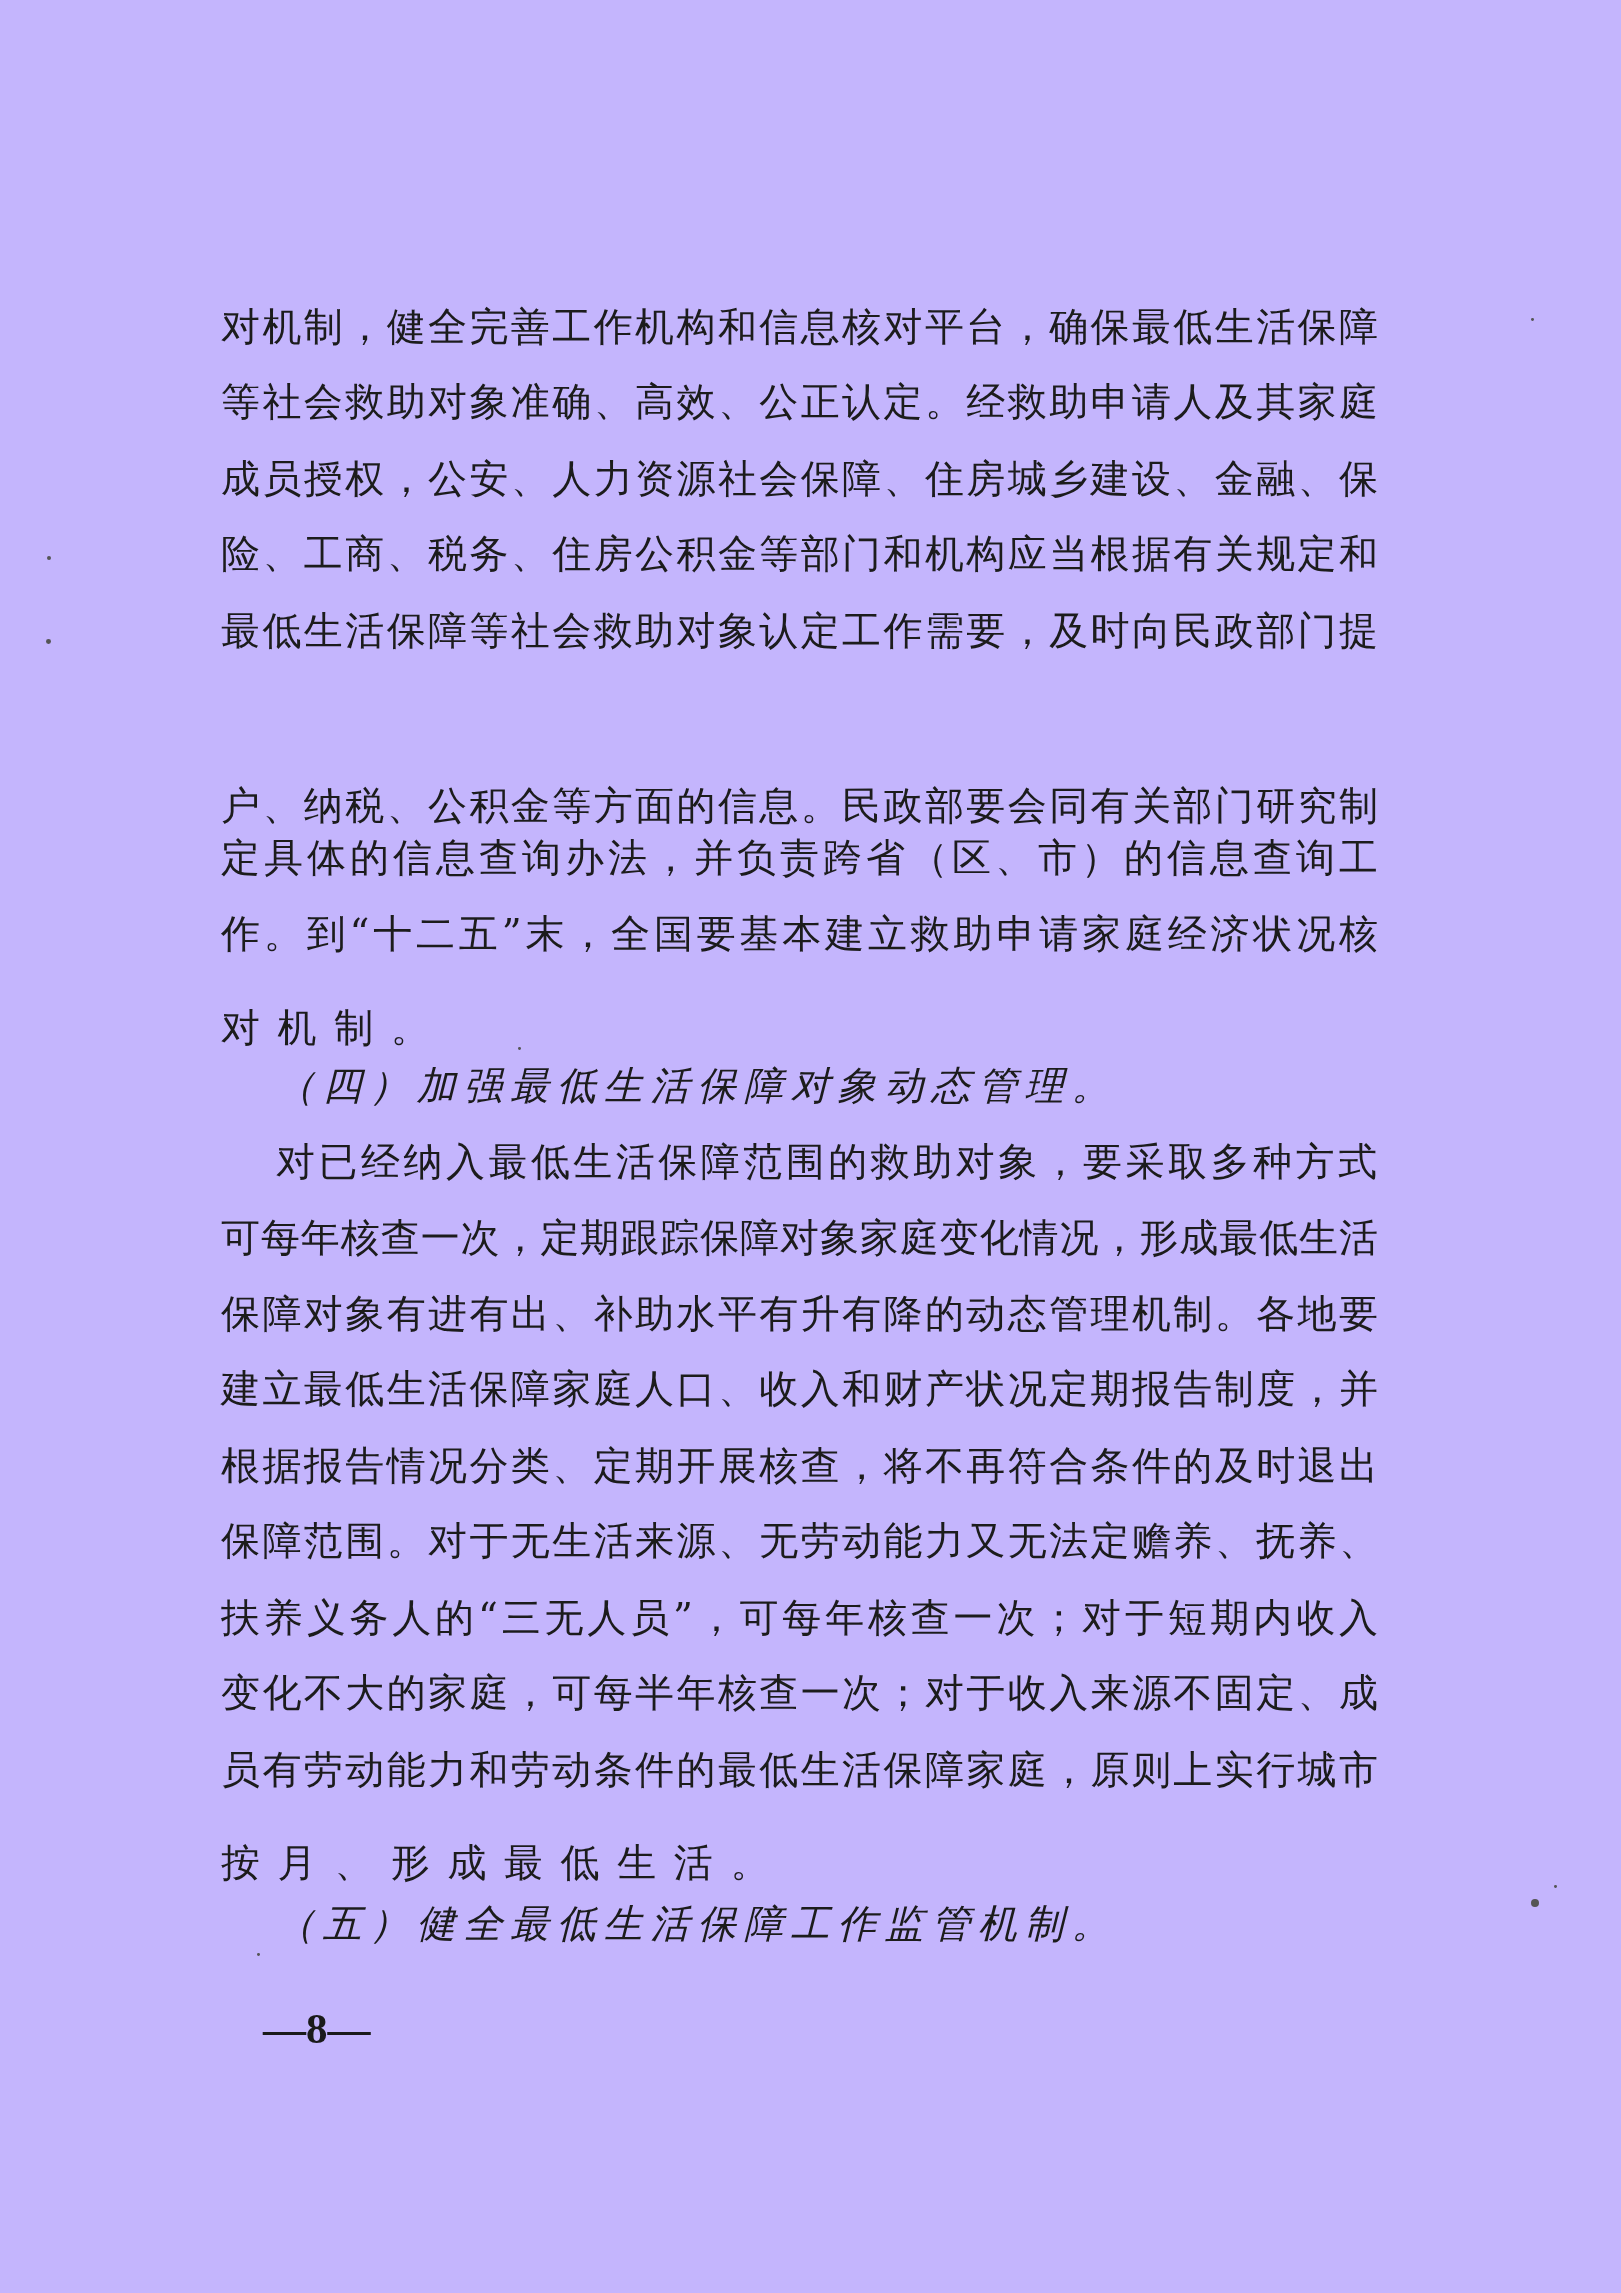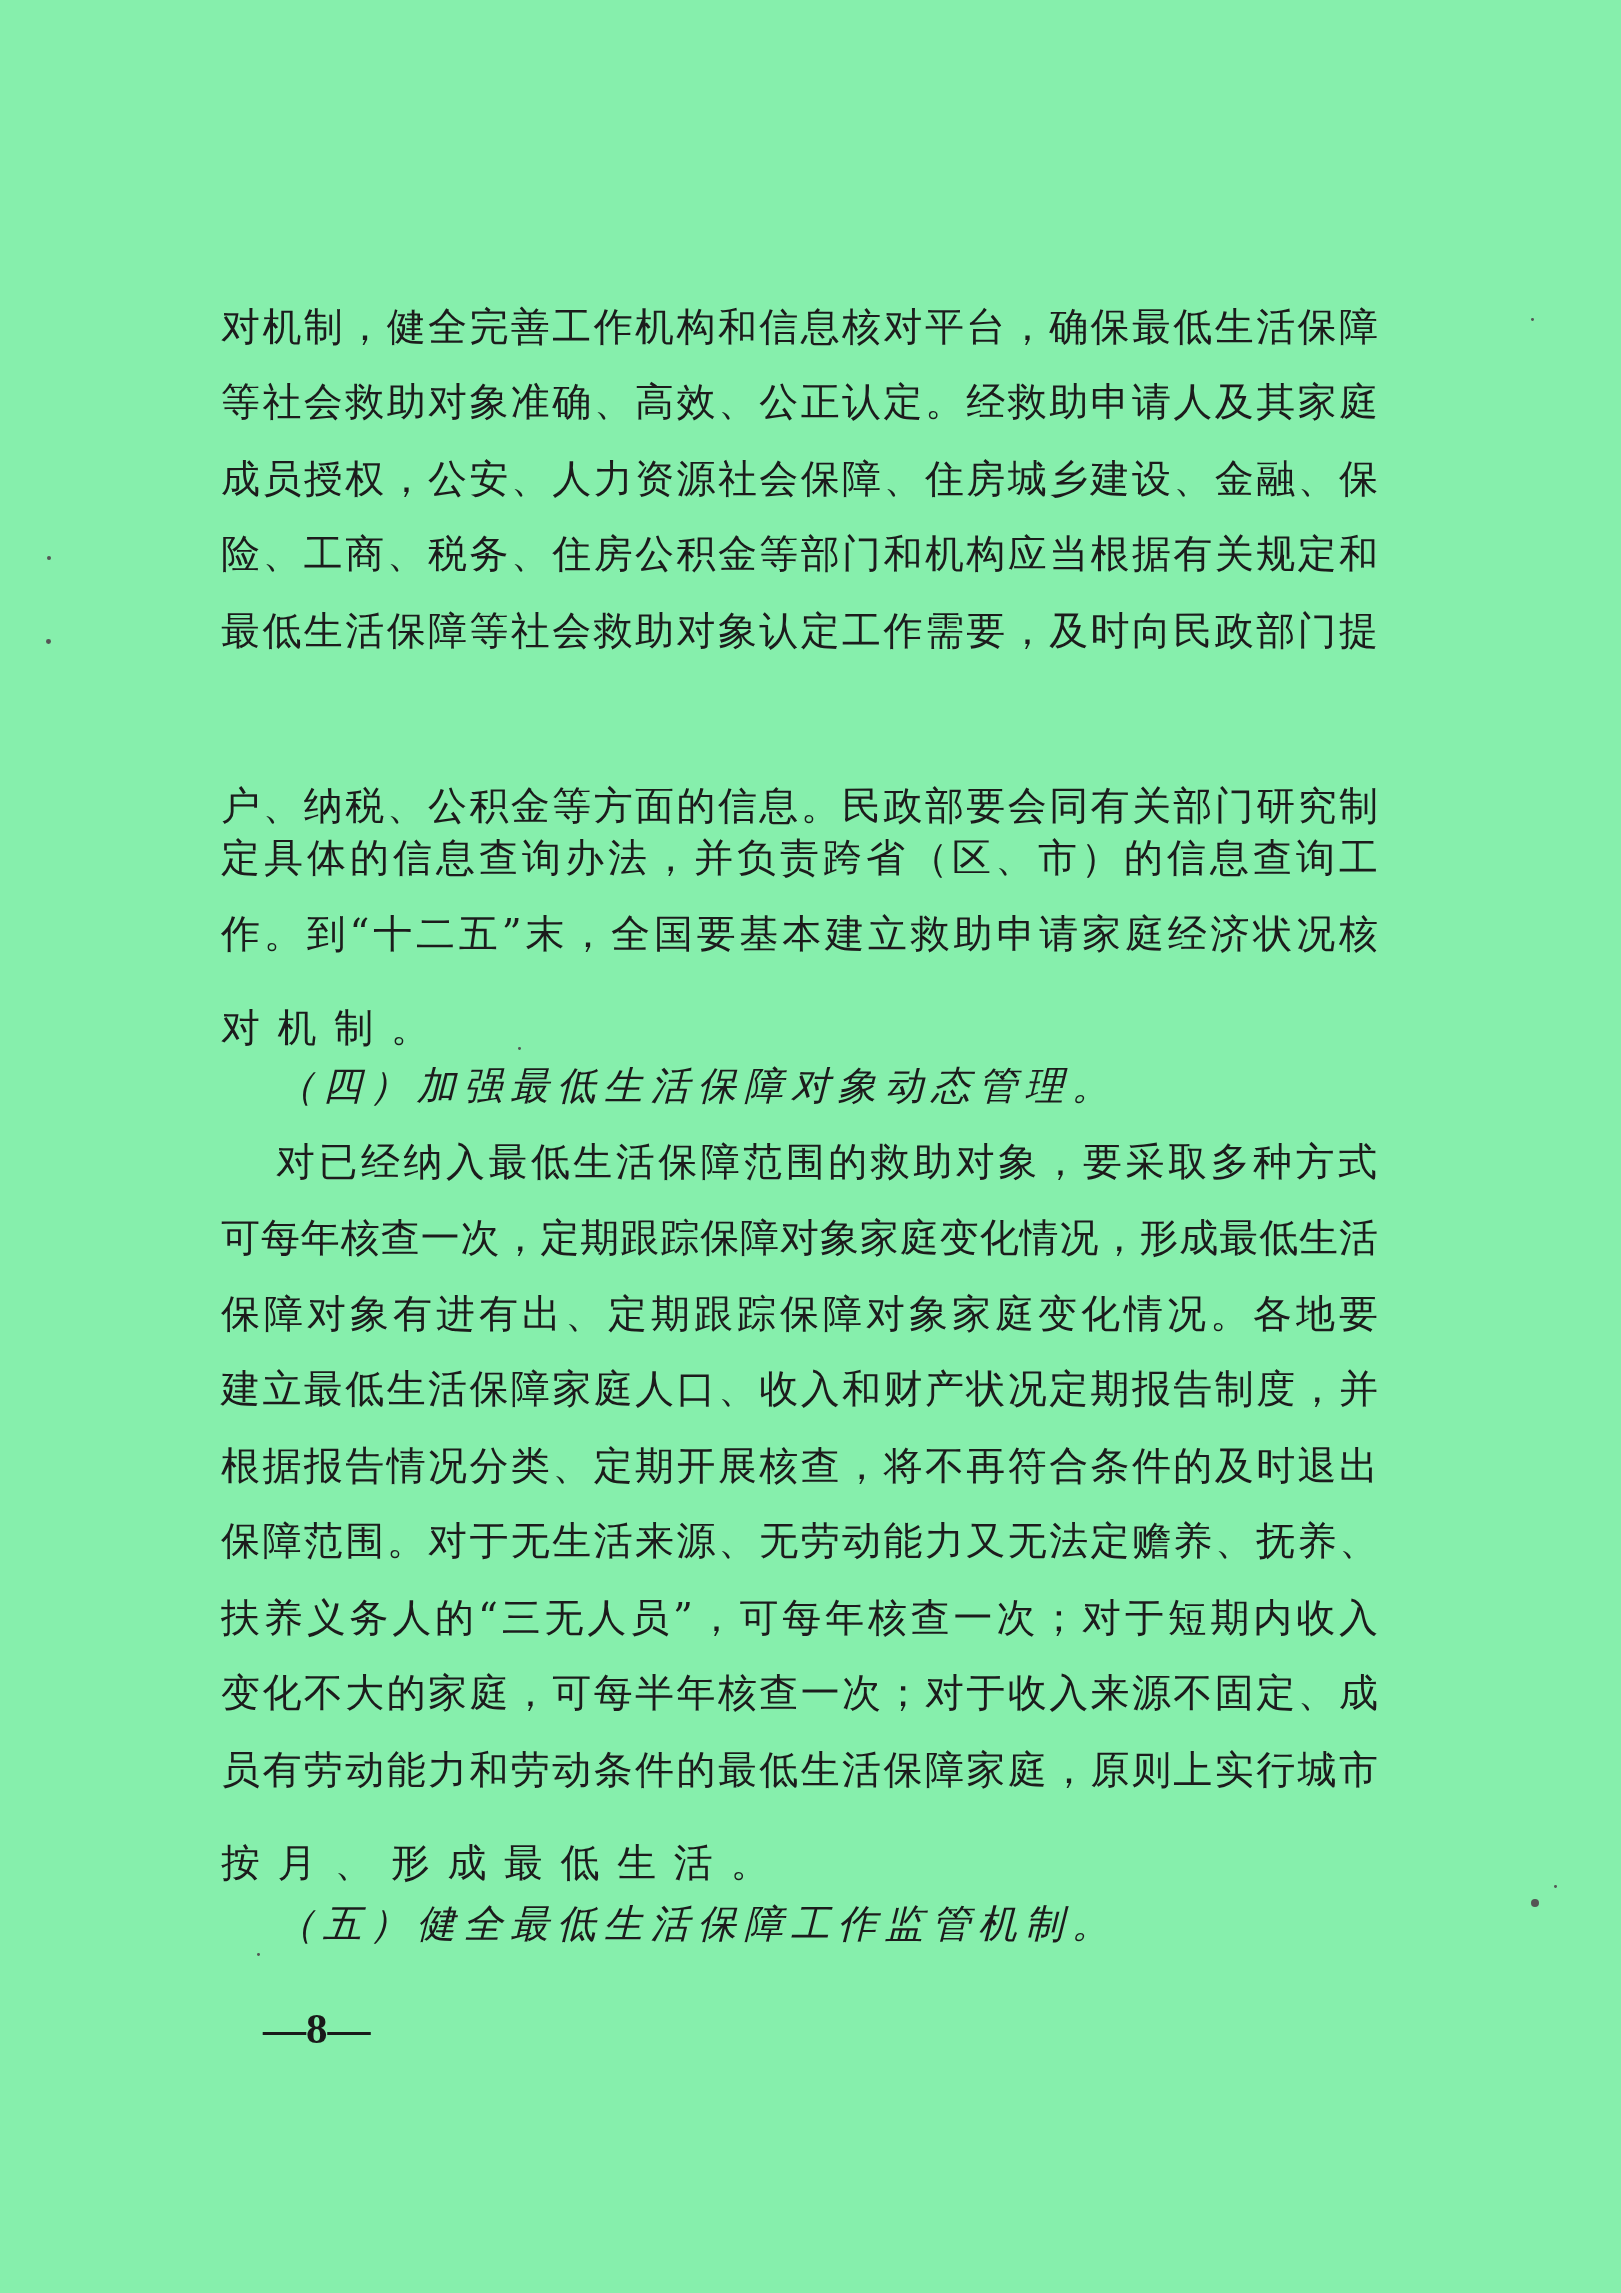--- a/index.html
+++ b/index.html
@@ -13,21 +13,21 @@
       position: relative;
       overflow: hidden;
       font-family: "DejaVu Serif", "Liberation Serif", serif;
       color: #1a1a1a;
     }
     .page {
       position: absolute;
       left: 0; top: 0;
       width: 1621px;
       height: 2294px;
-      background: #86efac;
+      background: #c4b5fd;
     }
     .line {
       position: absolute;
       left: 221px;
       width: 1157px;
       height: 59px;
       font-size: 39px;
       line-height: 59px;
       white-space: nowrap;
       text-align: justify;
@@ -74,21 +74,21 @@
   <div class="line" style="top:601px">最低生活保障等社会救助对象认定工作需要，及时向民政部门提</div>
   <div class="line" style="top:776px">户、纳税、公积金等方面的信息。民政部要会同有关部门研究制</div>
   <div class="line" style="top:828px">定具体的信息查询办法，并负责跨省（区、市）的信息查询工</div>
   <div class="line" style="top:904px">作。到“十二五”末，全国要基本建立救助申请家庭经济状况核</div>
   <div class="line last" style="top:980px">对机制。</div>
 
   <div class="line heading" style="top:1056px">（四）加强最低生活保障对象动态管理。</div>
 
   <div class="line" style="top:1132px; left:276px; width:1101px;">对已经纳入最低生活保障范围的救助对象，要采取多种方式</div>
   <div class="line" style="top:1208px">可每年核查一次，定期跟踪保障对象家庭变化情况，形成最低生活</div>
-  <div class="line" style="top:1284px">保障对象有进有出、定期跟踪保障对象家庭变化情况。各地要</div>
+  <div class="line" style="top:1284px">保障对象有进有出、补助水平有升有降的动态管理机制。各地要</div>
   <div class="line" style="top:1359px">建立最低生活保障家庭人口、收入和财产状况定期报告制度，并</div>
   <div class="line" style="top:1511px">保障范围。对于无生活来源、无劳动能力又无法定赡养、抚养、</div>
   <div class="line" style="top:1436px">根据报告情况分类、定期开展核查，将不再符合条件的及时退出</div>
   <div class="line" style="top:1588px">扶养义务人的“三无人员”，可每年核查一次；对于短期内收入</div>
   <div class="line" style="top:1663px">变化不大的家庭，可每半年核查一次；对于收入来源不固定、成</div>
   <div class="line" style="top:1740px">员有劳动能力和劳动条件的最低生活保障家庭，原则上实行城市</div>
   <div class="line last" style="top:1815px">按月、形成最低生活。</div>
 
   <div class="line heading" style="top:1894px">（五）健全最低生活保障工作监管机制。</div>
 

